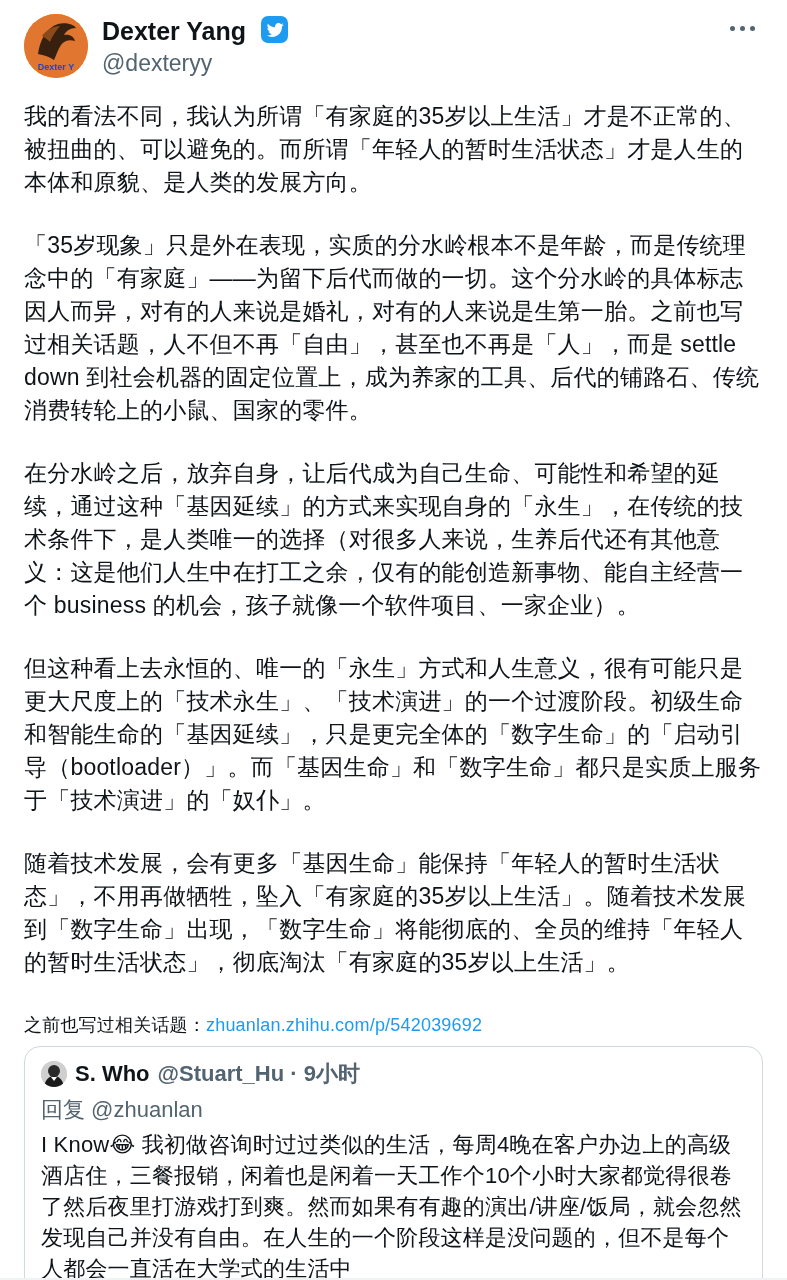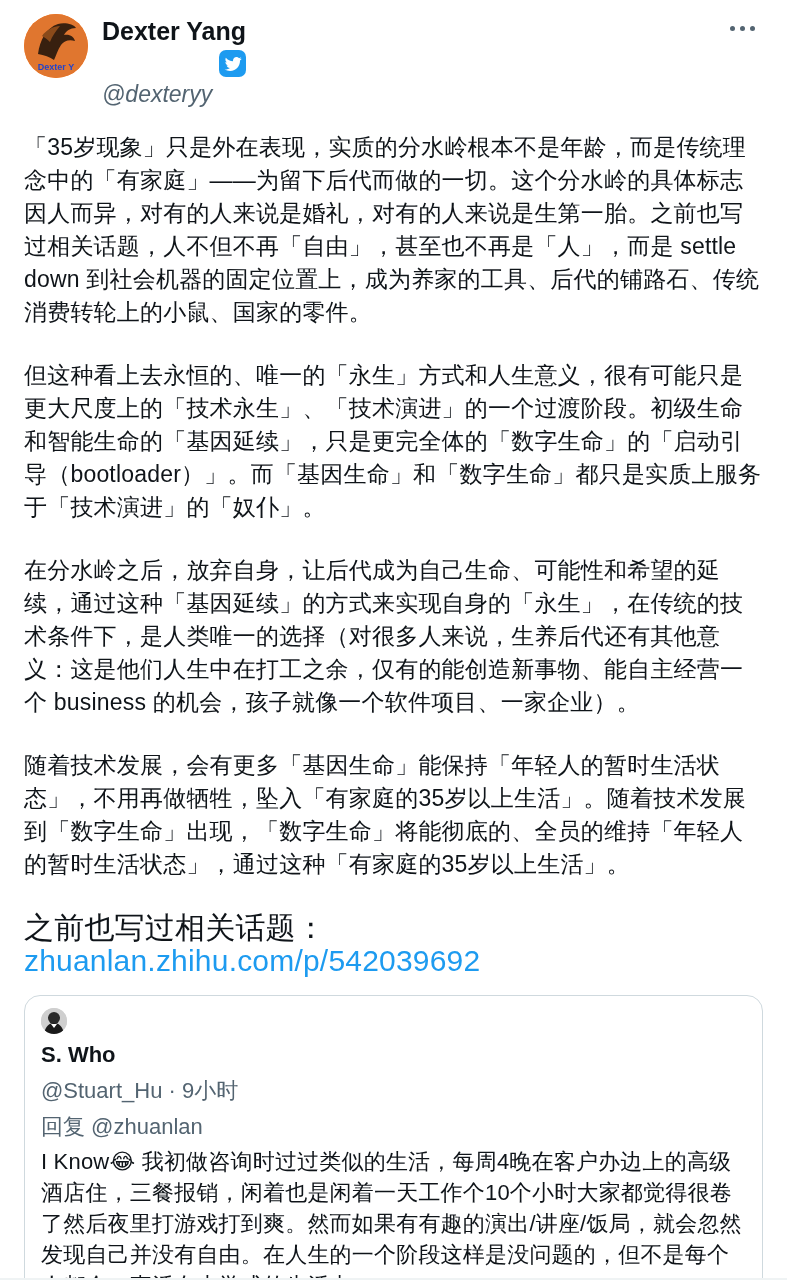--- a/index.html
+++ b/index.html
@@ -15,55 +15,55 @@
 
   
   .tweet-header { display:flex; align-items:flex-start; position:relative; }
   .avatar {
     width:64px; height:64px; border-radius:50%;
     background:#f97316; overflow:hidden; flex:0 0 64px;
     position:relative; cursor:pointer;
   }
   .avatar svg { display:block; width:64px; height:64px; }
   .author-block { margin-left:14px; padding-top:2px; }
-  .name-row { display:flex; align-items:flex-end; gap:4px;flex-direction:column; }
+  .name-row { display:flex; align-items:flex-start; gap:15px; }
   .author-name { font-size:25px; font-weight:700; line-height:30px; }
   .badge {
     width:27px; height:27px; border-radius:7px;
     background:#1d9bf0; display:inline-flex;
     align-items:center; justify-content:center;
   }
   .badge svg { width:18px; height:18px; fill:#ffffff; }
-  .author-handle { font-size:23px; color:#536471; line-height:30px; margin-top:2px;font-style:italic; }
+  .author-handle { font-size:23px; color:#536471; line-height:30px; margin-top:2px; }
   .more-btn {
     position:absolute; right:2px; top:6px;
     display:flex; gap:5px; padding:6px; cursor:pointer;
   }
   .more-btn .dot { width:5px; height:5px; border-radius:50%; background:#536471; }
 
   
   .tweet-body { margin-top:22px; font-size:23px; line-height:33px; letter-spacing:0.2px; }
   .tweet-body p { margin-bottom:30px; }
-  .link-line { font-size:30px; line-height:33px; margin-bottom:18px; }
+  .link-line { font-size:18px; line-height:33px; margin-bottom:4px; }
   .link-line a { color:#1d9bf0; text-decoration:none; cursor:pointer; }
 
   
   .quote-card {
     border:1px solid #cfd9de; border-radius:16px;
     padding:12px 16px 14px 16px; cursor:pointer;
     background:#ffffff;
   }
-  .quote-header { display:flex; gap:8px;flex-direction:column; }
+  .quote-header { display:flex; align-items:center; gap:8px; }
   .quote-avatar {
     width:26px; height:26px; border-radius:50%;
     background:#d7d7d7; overflow:hidden; flex:0 0 26px;
   }
   .quote-avatar svg { display:block; width:26px; height:26px; }
   .quote-name { font-size:22px; font-weight:700; }
-  .quote-meta { font-size:22px; color:#536471; }
+  .quote-meta { font-size:22px; color:#536471;font-weight:bold; }
   .quote-reply { font-size:22px; color:#536471; margin-top:6px; line-height:30px; }
   .quote-text { font-size:22px; line-height:31px; margin-top:4px; letter-spacing:0.2px; }
   .bottom-divider {
     position:absolute; left:0; bottom:0; width:787px; height:2px;
     background:#eff3f4;
   }
 </style>
 </head>
 <body>
 
@@ -90,24 +90,25 @@
       <div class="author-handle">@dexteryy</div>
     </div>
     <div class="more-btn">
       <span class="dot"></span>
         <span class="dot"></span>
         <span class="dot"></span>
     </div>
   </div>
 
   <div class="tweet-body">
+    <p>我的看法不同，我认为所谓「有家庭的35岁以上生活」才是不正常的、被扭曲的、可以避免的。而所谓「年轻人的暂时生活状态」才是人生的本体和原貌、是人类的发展方向。</p>
     <p>「35岁现象」只是外在表现，实质的分水岭根本不是年龄，而是传统理念中的「有家庭」——为留下后代而做的一切。这个分水岭的具体标志因人而异，对有的人来说是婚礼，对有的人来说是生第一胎。之前也写过相关话题，人不但不再「自由」，甚至也不再是「人」，而是 settle down 到社会机器的固定位置上，成为养家的工具、后代的铺路石、传统消费转轮上的小鼠、国家的零件。</p>
+    <p>在分水岭之后，放弃自身，让后代成为自己生命、可能性和希望的延续，通过这种「基因延续」的方式来实现自身的「永生」，在传统的技术条件下，是人类唯一的选择（对很多人来说，生养后代还有其他意义：这是他们人生中在打工之余，仅有的能创造新事物、能自主经营一个 business 的机会，孩子就像一个软件项目、一家企业）。</p>
     <p>但这种看上去永恒的、唯一的「永生」方式和人生意义，很有可能只是更大尺度上的「技术永生」、「技术演进」的一个过渡阶段。初级生命和智能生命的「基因延续」，只是更完全体的「数字生命」的「启动引导（bootloader）」。而「基因生命」和「数字生命」都只是实质上服务于「技术演进」的「奴仆」。</p>
-    <p>在分水岭之后，放弃自身，让后代成为自己生命、可能性和希望的延续，通过这种「基因延续」的方式来实现自身的「永生」，在传统的技术条件下，是人类唯一的选择（对很多人来说，生养后代还有其他意义：这是他们人生中在打工之余，仅有的能创造新事物、能自主经营一个 business 的机会，孩子就像一个软件项目、一家企业）。</p>
-    <p>随着技术发展，会有更多「基因生命」能保持「年轻人的暂时生活状态」，不用再做牺牲，坠入「有家庭的35岁以上生活」。随着技术发展到「数字生命」出现，「数字生命」将能彻底的、全员的维持「年轻人的暂时生活状态」，通过这种「有家庭的35岁以上生活」。</p>
+    <p>随着技术发展，会有更多「基因生命」能保持「年轻人的暂时生活状态」，不用再做牺牲，坠入「有家庭的35岁以上生活」。随着技术发展到「数字生命」出现，「数字生命」将能彻底的、全员的维持「年轻人的暂时生活状态」，彻底淘汰「有家庭的35岁以上生活」。</p>
     <div class="link-line">
       <span>之前也写过相关话题：</span><a href="#">zhuanlan.zhihu.com/p/542039692</a>
     </div>
   </div>
 
   <div class="quote-card">
     <div class="quote-header">
       <span class="quote-avatar">
         <svg viewBox="0 0 26 26">
           <rect width="26" height="26" fill="#cfcfcf"></rect>

